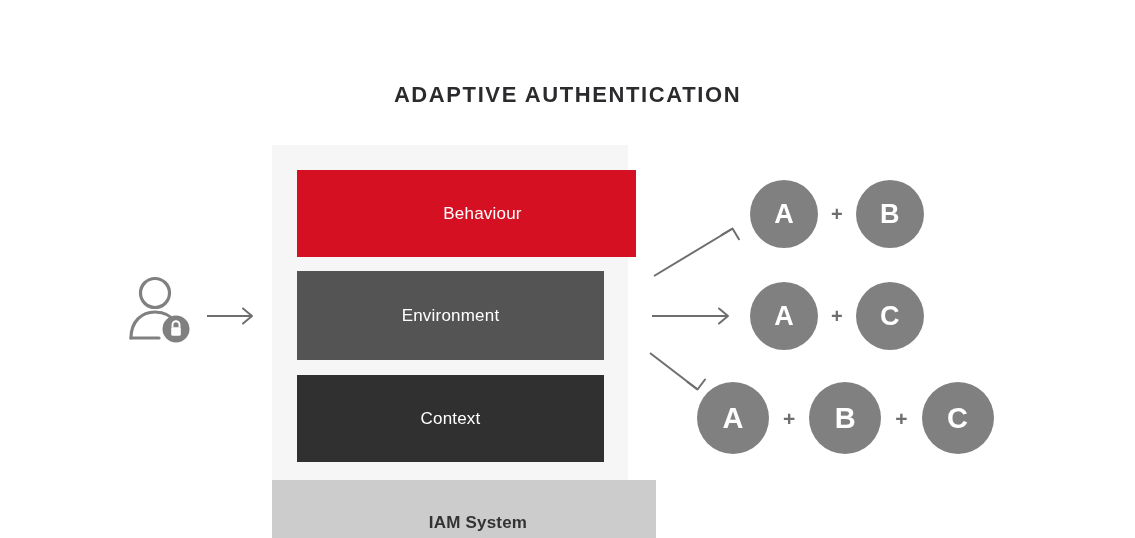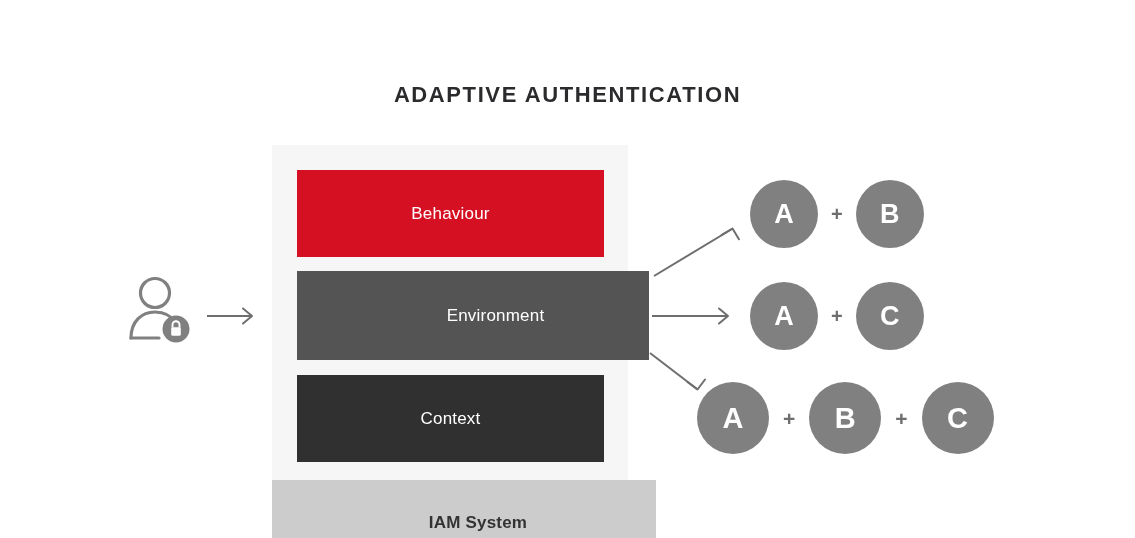--- a/index.html
+++ b/index.html
@@ -73,26 +73,26 @@
     justify-content: center;
     color: #ffffff;
     font-size: 17px;
     font-weight: 500;
     letter-spacing: 0.2px;
   }
   .layer-behaviour {
     top: 25px;
     height: 87px;
     background: #d51023;
+    padding-left: 32px;
   }
   .layer-environment {
     top: 126px;
     height: 89px;
     background: #545454;
-    padding-left: 45px;
   }
   .layer-context {
     top: 230px;
     height: 87px;
     background: #303030;
     text-align: center;
   }
   .iam-band {
     position: absolute;
     left: 0;

